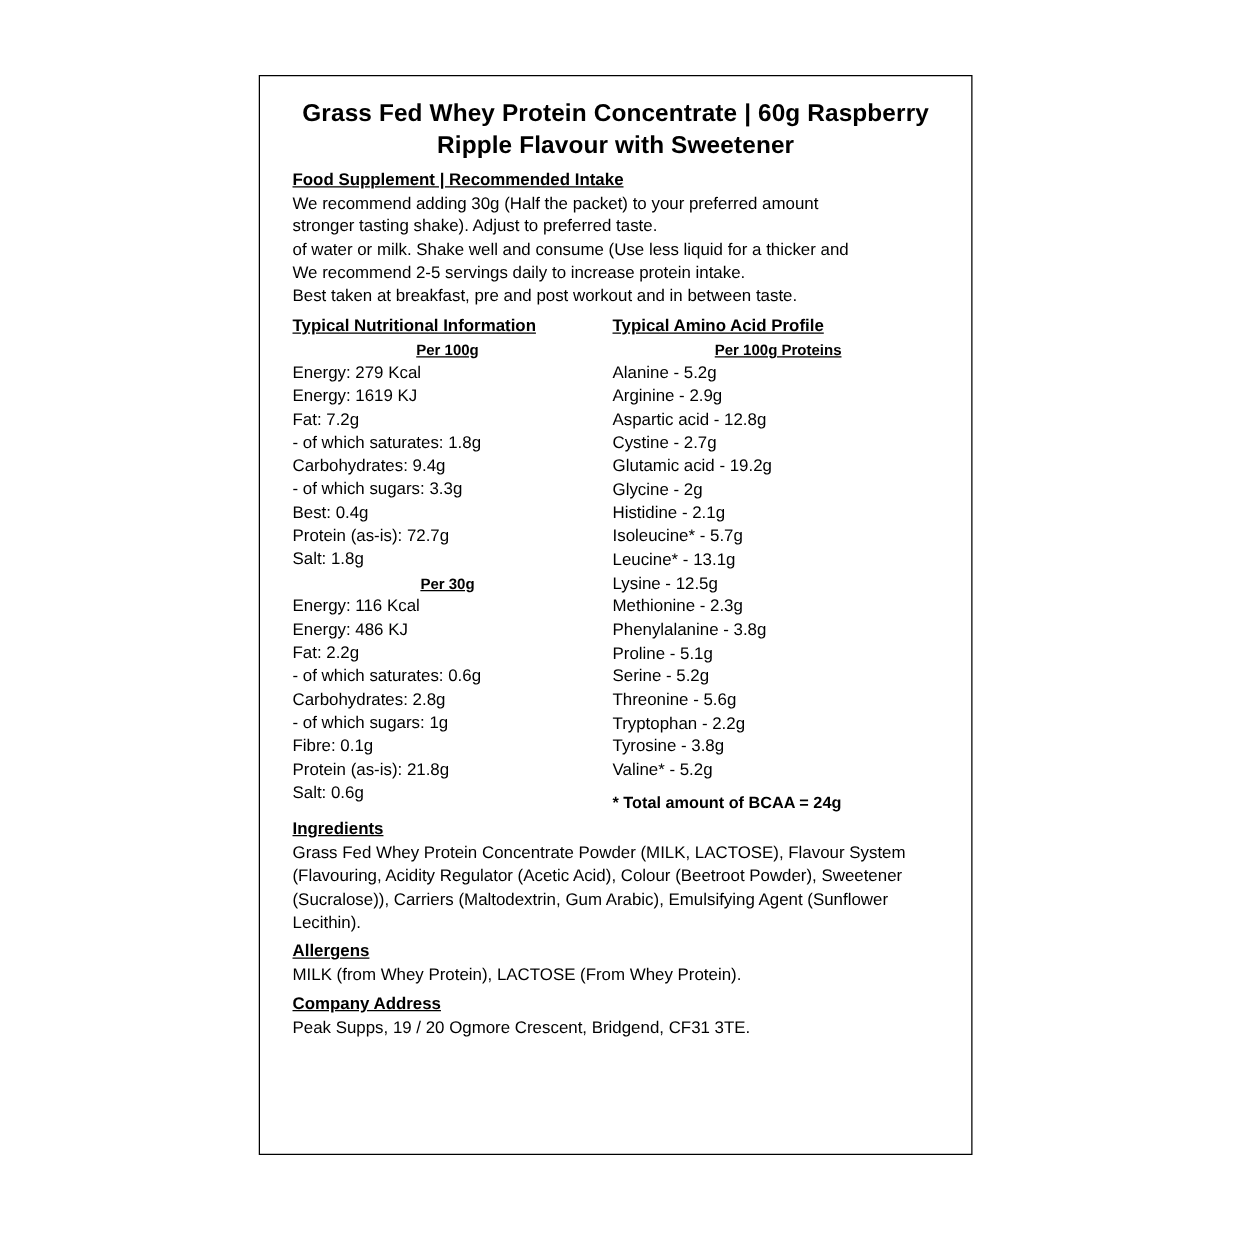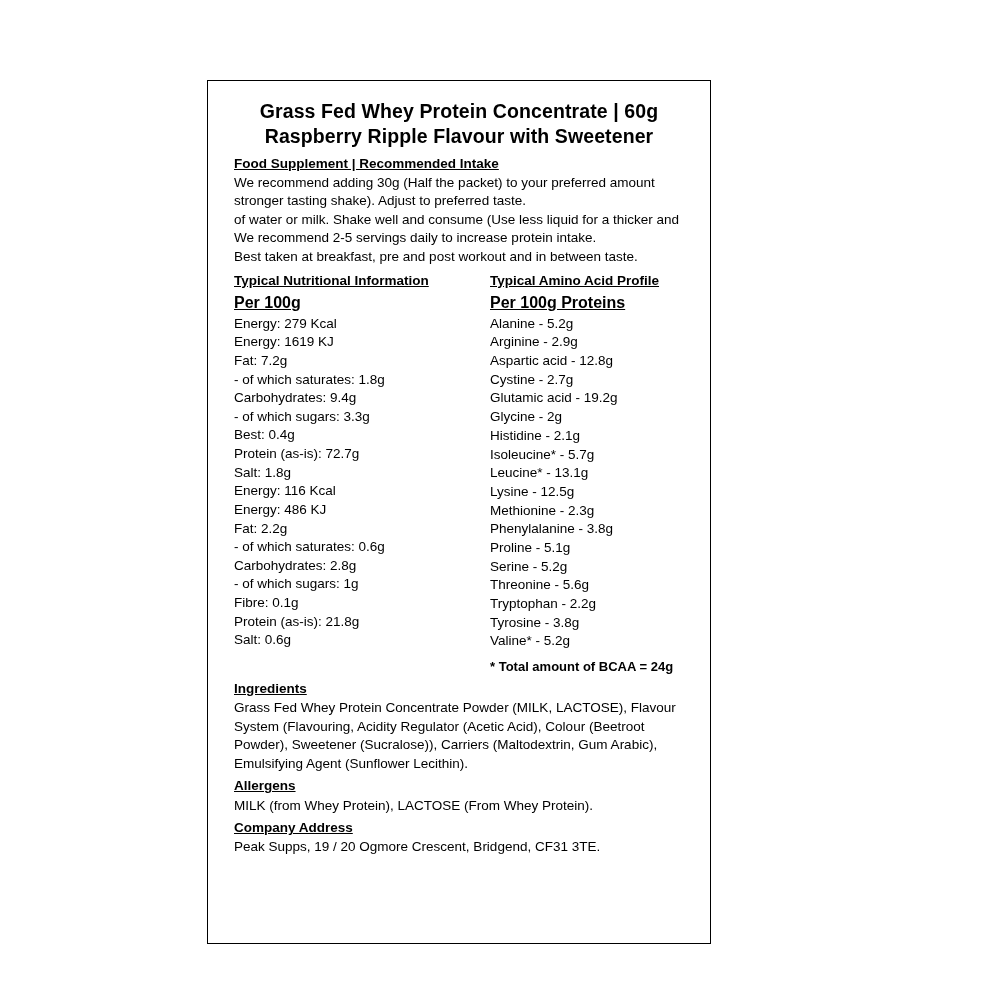--- a/index.html
+++ b/index.html
@@ -12,49 +12,49 @@
     height: 990px;
     font-family: "Liberation Sans", sans-serif;
     color: #000000;
     position: relative;
     overflow: hidden;
   }
   .label-panel {
     position: absolute;
     left: 207px;
     top: 60px;
-    width: 504px;
+    width: 571px;
     height: 864px;
     border: 1px solid #000000;
     box-sizing: border-box;
     background: #ffffff;
     padding: 18px 22px 0 22px;
-    margin-top: 20px;
   }
   .title {
     font-size: 19.5px;
     font-weight: bold;
     text-align: center;
     line-height: 1.28;
     margin: 0 0 6px 0;
     letter-spacing: 0.1px;
   }
   .section-head {
     font-size: 13.5px;
     font-weight: bold;
     text-decoration: underline;
     margin: 2px 0 1px 4px;
     line-height: 1.35;
   }
   .sub-head {
-    font-size: 16px;
+    font-size: 12px;
     font-weight: bold;
     text-decoration: underline;
     margin: 2px 0 1px 4px;
     line-height: 1.35;
+    text-align: center;
   }
   .body-line {
     font-size: 13.5px;
     line-height: 1.36;
     margin: 0 0 0 4px;
   }
   .para {
     font-size: 13.5px;
     line-height: 1.38;
     margin: 0 0 0 4px;
@@ -117,20 +117,21 @@
       <div class="sub-head">Per 100g</div>
       <div class="nutri-line">Energy: 279 Kcal</div>
       <div class="nutri-line">Energy: 1619 KJ</div>
       <div class="nutri-line">Fat: 7.2g</div>
       <div class="nutri-line">- of which saturates: 1.8g</div>
       <div class="nutri-line">Carbohydrates: 9.4g</div>
       <div class="nutri-line">- of which sugars: 3.3g</div>
       <div class="nutri-line">Best: 0.4g</div>
       <div class="nutri-line">Protein (as-is): 72.7g</div>
       <div class="nutri-line">Salt: 1.8g</div>
+      <div class="sub-head">Per 30g</div>
       <div class="nutri-line">Energy: 116 Kcal</div>
       <div class="nutri-line">Energy: 486 KJ</div>
       <div class="nutri-line">Fat: 2.2g</div>
       <div class="nutri-line">- of which saturates: 0.6g</div>
       <div class="nutri-line">Carbohydrates: 2.8g</div>
       <div class="nutri-line">- of which sugars: 1g</div>
       <div class="nutri-line">Fibre: 0.1g</div>
       <div class="nutri-line">Protein (as-is): 21.8g</div>
       <div class="nutri-line">Salt: 0.6g</div>
     </div>

